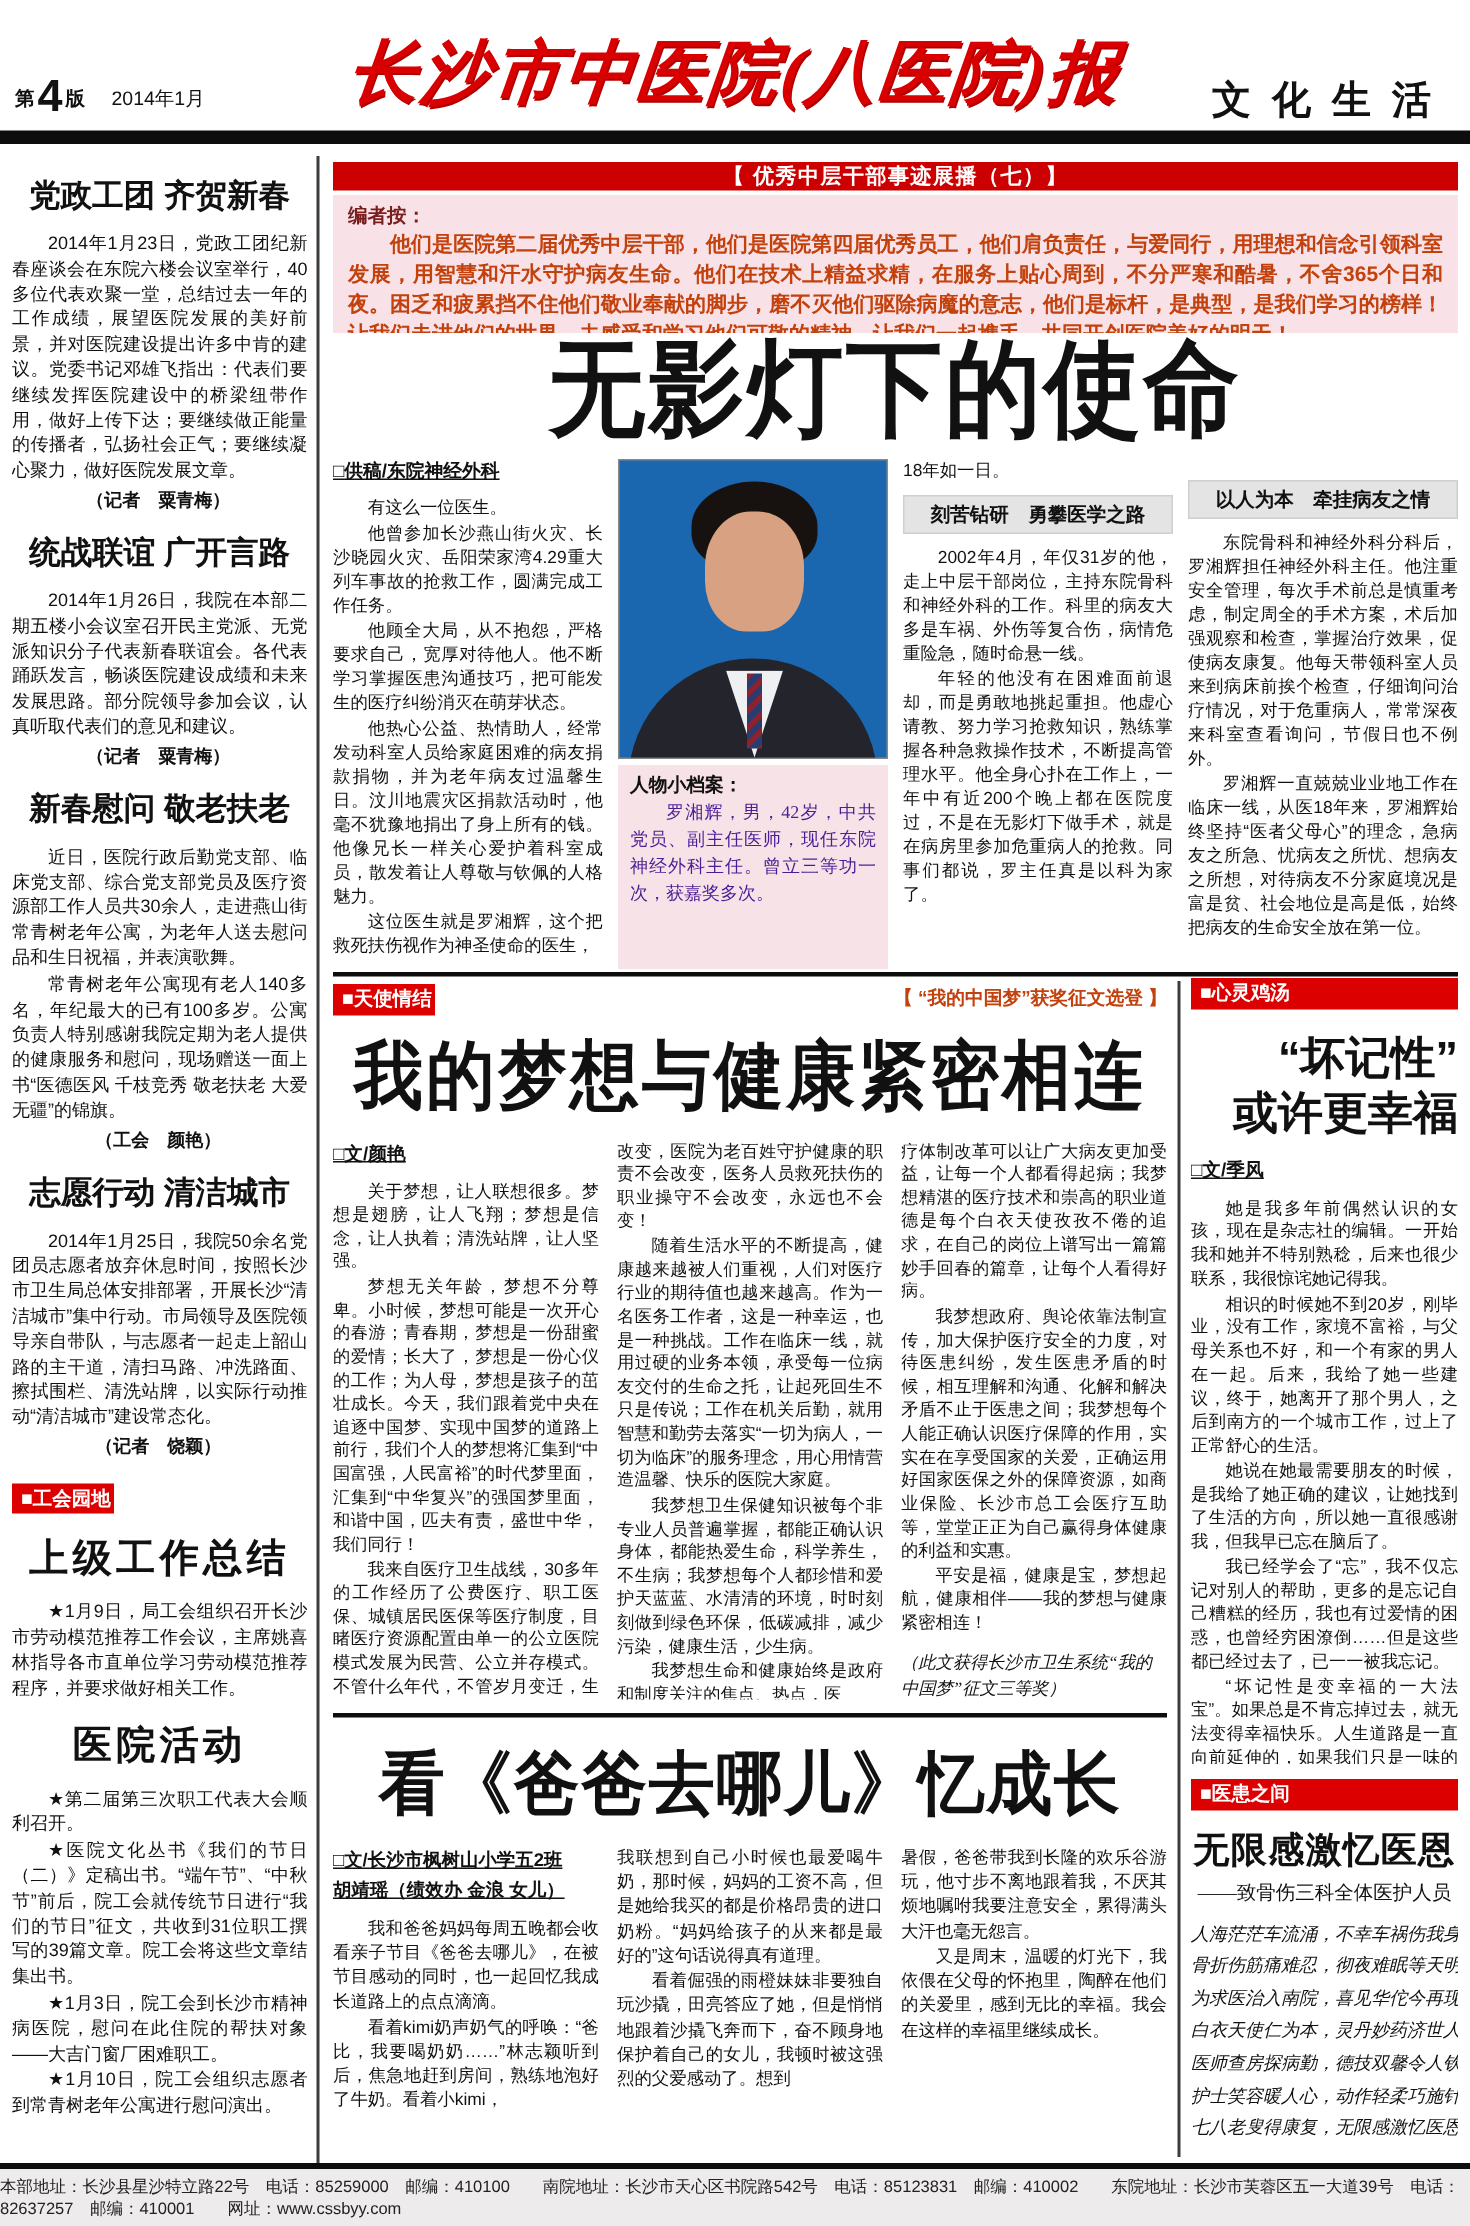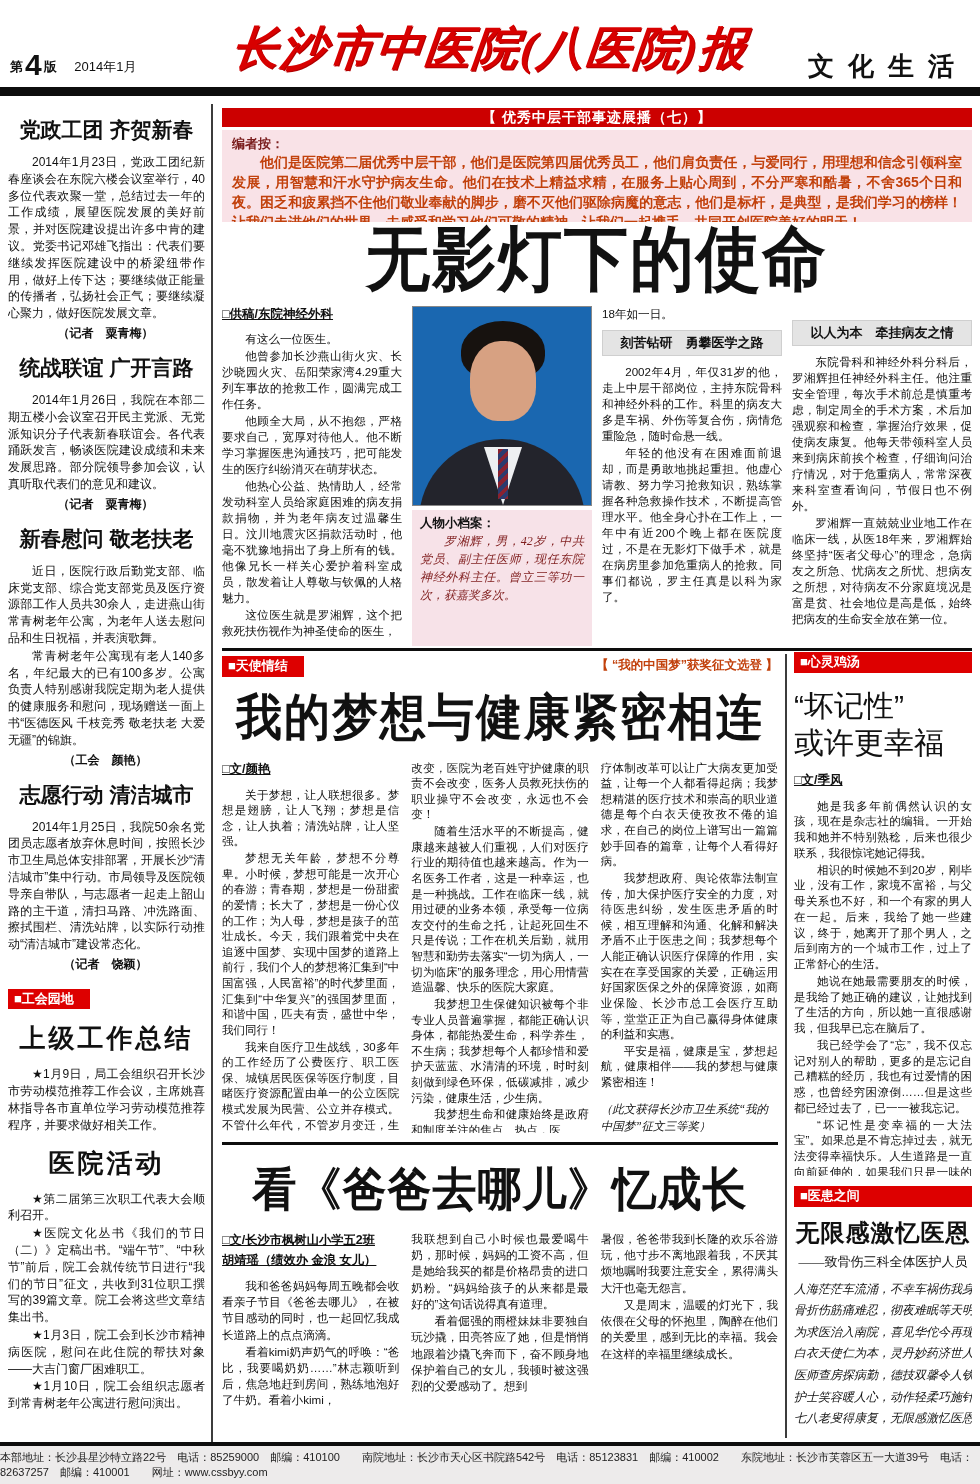--- a/index.html
+++ b/index.html
@@ -12,21 +12,21 @@
   .mh-left .date{font-weight:400;margin-left:14px;font-size:13px;}
   .mh-title{position:absolute;left:0;right:0;top:18px;text-align:center;color:#d80000;
             font-size:46px;font-weight:900;font-style:italic;letter-spacing:2px;
             transform:skewX(-6deg);text-shadow:1px 1px 0 #b00000;font-family:"Liberation Serif",serif;}
   .mh-section{position:absolute;right:12px;bottom:12px;font-size:26px;font-weight:800;letter-spacing:14px;}
   .mh-bar{position:absolute;left:0;bottom:0;width:980px;height:9px;background:#0d0d0d;}
   
   .p{font-size:12px;line-height:1.4;text-align:justify;text-indent:2em;margin:0 0 1px 0;}
   .byl{text-align:center;font-weight:700;font-size:12px;margin:3px 2px 2px 0;}
   .banner{display:inline-block;background:#dd0000;color:#fff;font-weight:700;font-size:13px;
-          padding:1px 16px 2px 6px;line-height:1.35;}
+          padding:1px 2px 2px 6px;line-height:1.35;}
   .banner-full{display:block;background:#dd0000;color:#fff;font-weight:700;font-size:13px;
           padding:1px 6px 2px;line-height:1.35;}
   .vline{position:absolute;width:2px;background:#3c3c3c;}
   .hline{position:absolute;height:3px;background:#0d0d0d;}
   
   .leftcol{position:absolute;left:8px;top:104px;width:197px;height:1336px;overflow:hidden;}
   .l-title{font-size:21px;font-weight:800;text-align:center;margin:12px 0 10px;letter-spacing:0px;white-space:nowrap;}
   .big-t{font-size:26px;font-weight:700;text-align:center;margin:12px 0 10px;letter-spacing:3px;}
   .union-banner{margin-top:14px;}
   
@@ -45,34 +45,34 @@
   .graysub{background:#e4e4e4;border:1px solid #cfcfcf;text-align:center;font-weight:800;
            font-size:13px;padding:3px 0;margin:8px 0;}
   .photo{width:178px;height:198px;background:#1a67b0;position:relative;overflow:hidden;border:1px solid #888;}
   .hair{position:absolute;top:14px;left:48px;width:84px;height:60px;background:#17120f;border-radius:50% 50% 42% 42%;}
   .face{position:absolute;top:34px;left:57px;width:66px;height:80px;background:#d7a182;border-radius:46% 46% 42% 42%;}
   .body-suit{position:absolute;bottom:-34px;left:6px;width:166px;height:100px;background:#23242c;border-radius:55% 55% 0 0/90% 90% 0 0;}
   .shirt{position:absolute;bottom:0;left:71px;width:38px;height:58px;background:#eef0f2;clip-path:polygon(0 0,100% 0,50% 100%);}
   .tie{position:absolute;bottom:6px;left:85px;width:10px;height:50px;background:repeating-linear-gradient(135deg,#8a2230 0 4px,#2c3b6e 4px 8px);}
   .profile{margin-top:4px;background:#f7e2e8;padding:5px 8px;overflow:hidden;height:136px;box-sizing:border-box;}
   .profile .lab{font-weight:800;font-size:12.5px;font-family:"Liberation Serif",serif;}
-  .profile .p{font-size:12px;font-style:italic;font-family:"Liberation Serif",serif;line-height:1.5;color:#7f1d1d;}
+  .profile .p{font-size:12px;font-family:"Liberation Serif",serif;line-height:1.5;color:#4c1d95;}
   
   .dream{position:absolute;left:222px;top:656px;width:556px;height:480px;overflow:hidden;}
   .dream-head-row{display:flex;justify-content:space-between;align-items:flex-start;}
   .dream-tag{color:#c2410c;font-weight:800;font-size:12.5px;margin-top:1px;}
   .d-head{text-align:center;font-size:46px;font-weight:900;letter-spacing:2px;margin:10px 0 12px;transform:scaleY(1.08);}
   .d-cols{display:flex;gap:12px;height:372px;}
   .d-col{width:178px;overflow:hidden;}
   .d-col .p{font-size:11.5px;line-height:1.36;}
   .d-byline{font-weight:800;font-size:12.5px;text-decoration:underline;margin:0 0 10px;}
   .d-note{font-size:11.5px;font-style:italic;font-family:"Liberation Serif",serif;margin-top:10px;line-height:1.5;}
   
   .soup{position:absolute;left:794px;top:652px;width:178px;height:524px;overflow:hidden;}
-  .s-head{text-align:left;font-size:30px;font-weight:400;line-height:1.25;margin:14px 0 10px;}
+  .s-head{text-align:right;font-size:30px;font-weight:700;line-height:1.25;margin:14px 0 10px;}
   .s-byline{font-weight:800;font-size:12.5px;text-decoration:underline;margin:4px 0 10px;}
   .soup .p{font-size:11.5px;line-height:1.37;}
   
   .family{position:absolute;left:222px;top:1152px;width:556px;height:284px;overflow:hidden;}
   .fam-head{text-align:center;font-size:44px;font-weight:900;letter-spacing:1px;margin:8px 0 12px;transform:scaleY(1.05);}
   .fam-cols{display:flex;gap:12px;height:186px;}
   .fam-col{width:178px;overflow:hidden;}
   .fam-col .p{font-size:11.6px;line-height:1.4;}
   .fam-byline{font-weight:800;font-size:12.3px;text-decoration:underline;margin:0 0 2px;line-height:1.5;}
   

